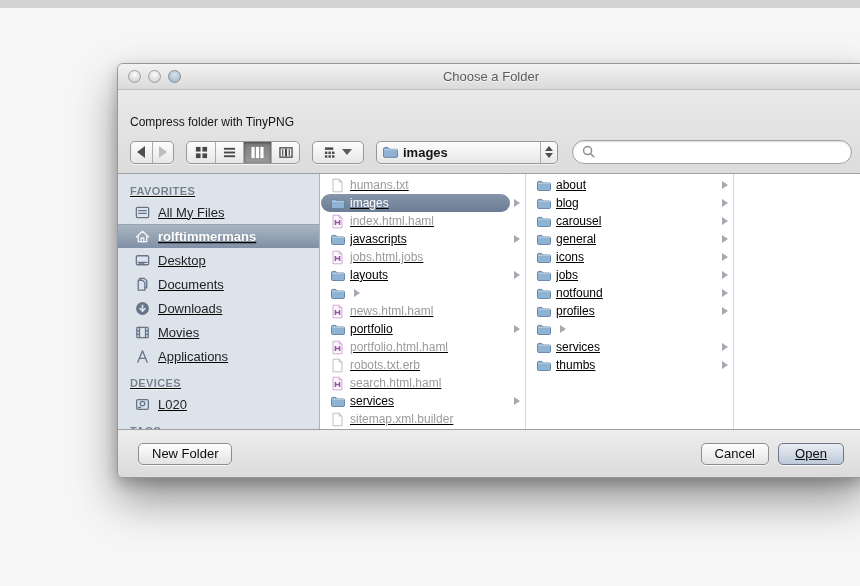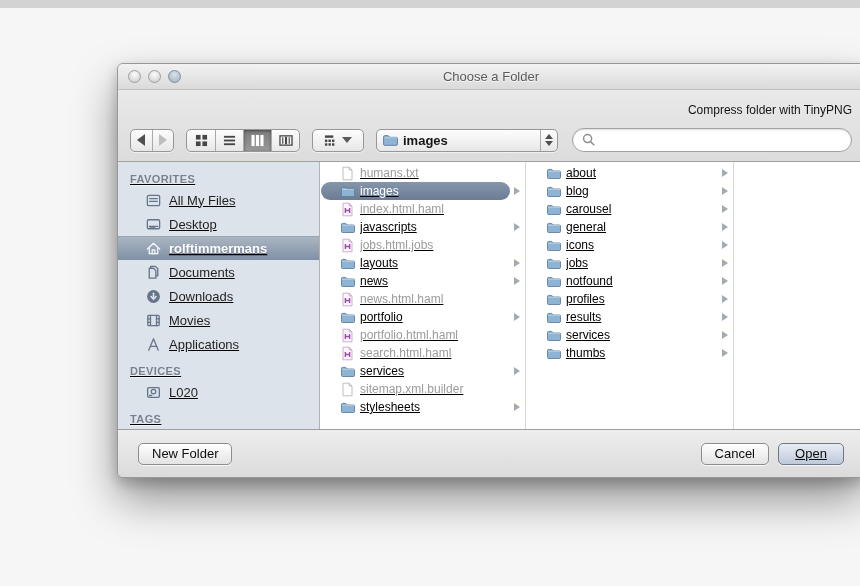--- a/index.html
+++ b/index.html
@@ -30,21 +30,21 @@
   .light { width:13px; height:13px; border-radius:50%; border:1px solid #9e9e9e;
     background:radial-gradient(circle at 50% 32%, #fcfcfc, #c9c9c9); }
   .light.zoom { background:radial-gradient(circle at 50% 32%, #d9e2ea, #9db1c2); border-color:#7f8f9d; }
   .title { font-size:13px; color:#5a5a5a; text-shadow:0 1px 0 rgba(255,255,255,.8); }
 
   
   .chrome {
     flex:0 0 auto; background:linear-gradient(#e9e9e9,#dcdcdc);
     border-bottom:1px solid #a0a0a0; padding:7px 12px 9px;
   }
-  .subtitle { text-align:right; font-size:12px; color:#141414; margin:6px 0 11px; }
+  .subtitle { text-align:left; font-size:12px; color:#141414; margin:18px 0 11px; }
   .toolbar { display:flex; align-items:center; height:24px; }
   .tb-group {
     display:flex; height:23px; border:1px solid #979797; border-radius:5px;
     background:linear-gradient(#fdfdfd,#e7e7e7); overflow:hidden;
     box-shadow:0 1px 0 rgba(255,255,255,.6);
   }
   .seg { display:flex; align-items:center; justify-content:center; }
   .seg + .seg { border-left:1px solid #ababab; }
   .nav-group { width:44px; } .nav-group .seg { flex:1; }
   .tri-back { width:0; height:0; border-top:6px solid transparent; border-bottom:6px solid transparent; border-right:8px solid #4f4f4f; }
@@ -77,33 +77,33 @@
   }
   .search svg { flex:0 0 auto; color:#8e8e8e; }
   .search input { flex:1; border:0; outline:0; background:transparent; font-size:13px; margin-left:5px;
     font-family:"Liberation Sans","DejaVu Sans",sans-serif; }
 
   
   .content { flex:1; display:flex; min-height:0; background:#000000; border-bottom:1px solid #9f9f9f;text-decoration:underline; }
   .sidebar { width:202px; flex:0 0 202px; background:#dde3ea; border-right:1px solid #b2b2b2; padding-top:2px; overflow:hidden; }
   .sb-header { font-size:11px; font-weight:700; color:#75818f; letter-spacing:.4px;
     padding:9px 0 3px 12px; text-shadow:0 1px 0 rgba(255,255,255,.55); }
-  .sb-item { height:24px; display:flex; align-items:center; padding-left:27px; gap:7px;
+  .sb-item { height:24px; display:flex; align-items:center; padding-left:16px; gap:7px;
     font-size:13px; color:#1f1f1f; cursor:default; }
   .sb-item .icn { width:17px; height:17px; color:#66758a; flex:0 0 auto; }
   .sb-item.selected {
     background:linear-gradient(#aab5c2,#8090a5); color:#fff; font-weight:700;
     border-top:1px solid #97a4b4; text-shadow:0 1px 1px rgba(0,0,0,.25);
   }
   .sb-item.selected .icn { color:#f2f6fa; }
 
   .browser { flex:1; display:flex; overflow:hidden; background:#fff; }
   .col { width:206px; flex:0 0 206px; border-right:1px solid #d6d6d6; padding-top:2px; overflow:hidden; }
   .col.second { width:208px; flex:0 0 208px; }
-  .row { height:18px; display:flex; align-items:center; padding:0 5px 0 20px;
+  .row { height:18px; display:flex; align-items:center; padding:0 5px 0 10px;
     font-size:12px; color:#000; position:relative; cursor:default; }
   .row > * { position:relative; z-index:1; }
   .row .fic { width:15px; height:15px; margin-right:5px; flex:0 0 auto; }
   .row .nm { flex:1; white-space:nowrap; overflow:hidden; }
   .row.dim .nm { color:#9b9b9b; }
   .row .arr { width:0; height:0; border-top:4px solid transparent; border-bottom:4px solid transparent;
     border-left:6px solid #a4aab1; margin-left:4px; flex:0 0 auto; }
   .row.sel::before { content:""; position:absolute; left:1px; right:15px; top:0; bottom:0;
     border-radius:9px; background:linear-gradient(#8595aa,#6b7c95); z-index:0; }
   .row.sel .nm { color:#fff; }
@@ -233,37 +233,37 @@
     <div class="sidebar">
         <div class="sb-header">FAVORITES</div>
         <div class="sb-item">
           <svg class="icn" viewBox="0 0 18 18" fill="none" stroke="currentColor" stroke-width="1.4" stroke-linejoin="round" stroke-linecap="round">
             <rect x="2.5" y="3.5" width="13" height="11" rx="1.6"></rect>
             <line x1="5" y1="7" x2="13" y2="7"></line>
             <line x1="5" y1="10" x2="13" y2="10"></line>
           </svg>
           <span class="sb-label">All My Files</span>
         </div>
+        <div class="sb-item selected">
+          <svg class="icn" viewBox="0 0 18 18" fill="none" stroke="currentColor" stroke-width="1.4" stroke-linejoin="round" stroke-linecap="round">
+            <path d="M2.5 9.5 L9 3.5 L15.5 9.5"></path>
+            <path d="M4.5 8.5 V14.5 H13.5 V8.5"></path>
+            <rect x="7.6" y="10.5" width="2.8" height="4"></rect>
+          </svg>
+          <span class="sb-label">rolftimmermans</span>
+        </div>
         <div class="sb-item">
           <svg class="icn" viewBox="0 0 18 18" fill="none" stroke="currentColor" stroke-width="1.4" stroke-linejoin="round" stroke-linecap="round">
             <rect x="2.5" y="4" width="13" height="9.5" rx="1.4"></rect>
             <line x1="4.5" y1="11" x2="13.5" y2="11"></line>
             <circle cx="6" cy="12.4" r="0.4" fill="currentColor"></circle>
             <circle cx="8" cy="12.4" r="0.4" fill="currentColor"></circle>
             <circle cx="10" cy="12.4" r="0.4" fill="currentColor"></circle>
           </svg>
           <span class="sb-label">Desktop</span>
-        </div>
-        <div class="sb-item selected">
-          <svg class="icn" viewBox="0 0 18 18" fill="none" stroke="currentColor" stroke-width="1.4" stroke-linejoin="round" stroke-linecap="round">
-            <path d="M2.5 9.5 L9 3.5 L15.5 9.5"></path>
-            <path d="M4.5 8.5 V14.5 H13.5 V8.5"></path>
-            <rect x="7.6" y="10.5" width="2.8" height="4"></rect>
-          </svg>
-          <span class="sb-label">rolftimmermans</span>
         </div>
         <div class="sb-item">
           <svg class="icn" viewBox="0 0 18 18" fill="none" stroke="currentColor" stroke-width="1.4" stroke-linejoin="round" stroke-linecap="round">
             <path d="M6 4.5 V2.5 H11 L13.5 5 V12.5 H11.5"></path>
             <path d="M4.5 4.5 H9 L11.5 7 V15 H4.5 Z"></path>
           </svg>
           <span class="sb-label">Documents</span>
         </div>
         <div class="sb-item">
           <svg class="icn" viewBox="0 0 18 18" fill="none" stroke="currentColor" stroke-width="1.4" stroke-linejoin="round" stroke-linecap="round">
@@ -350,21 +350,20 @@
               <path d="M2 5.4 H14" stroke="#b9d0e2" stroke-width="0.9"></path>
             </svg>
             <span class="nm">layouts</span>
             <span class="arr"></span>
           </div>
           <div class="row">
             <svg class="fic" viewBox="0 0 15 15">
               <path d="M1.5 4.6 Q1.5 3.4 2.6 3.4 H5.8 L7.3 5 H13.4 Q14.5 5 14.5 6.1 V11.4 Q14.5 12.5 13.4 12.5 H2.6 Q1.5 12.5 1.5 11.4 Z" fill="#8fb3d3" stroke="#61809e" stroke-width="0.9"></path>
               <path d="M2 5.4 H14" stroke="#b9d0e2" stroke-width="0.9"></path>
             </svg>
-            <span class="nm">news</span>
             <span class="arr"></span>
           </div>
           <div class="row dim">
             <svg class="fic" viewBox="0 0 15 15">
               <path d="M3 1.2 H9.2 L12 4 V13.8 H3 Z" fill="#fdf6fd" stroke="#c9a4ce" stroke-width="0.9"></path>
               <path d="M9.2 1.2 V4 H12" fill="none" stroke="#c9a4ce" stroke-width="0.9"></path>
               <path d="M5.4 6 V11 M9.6 6 V11 M5.4 8.5 H9.6" stroke="#9a4fa8" stroke-width="1.5" fill="none"></path>
             </svg>
             <span class="nm">news.html.haml</span>
           </div>
@@ -379,20 +378,27 @@
           <div class="row dim">
             <svg class="fic" viewBox="0 0 15 15">
               <path d="M3 1.2 H9.2 L12 4 V13.8 H3 Z" fill="#fdf6fd" stroke="#c9a4ce" stroke-width="0.9"></path>
               <path d="M9.2 1.2 V4 H12" fill="none" stroke="#c9a4ce" stroke-width="0.9"></path>
               <path d="M5.4 6 V11 M9.6 6 V11 M5.4 8.5 H9.6" stroke="#9a4fa8" stroke-width="1.5" fill="none"></path>
             </svg>
             <span class="nm">portfolio.html.haml</span>
           </div>
           <div class="row dim">
             <svg class="fic" viewBox="0 0 15 15">
+              <path d="M3 1.2 H9.2 L12 4 V13.8 H3 Z" fill="#ffffff" stroke="#b7b7b7" stroke-width="0.9"></path>
+              <path d="M9.2 1.2 V4 H12" fill="none" stroke="#b7b7b7" stroke-width="0.9"></path>
+            </svg>
+            <span class="nm">robots.txt.erb</span>
+          </div>
+          <div class="row dim">
+            <svg class="fic" viewBox="0 0 15 15">
               <path d="M3 1.2 H9.2 L12 4 V13.8 H3 Z" fill="#fdf6fd" stroke="#c9a4ce" stroke-width="0.9"></path>
               <path d="M9.2 1.2 V4 H12" fill="none" stroke="#c9a4ce" stroke-width="0.9"></path>
               <path d="M5.4 6 V11 M9.6 6 V11 M5.4 8.5 H9.6" stroke="#9a4fa8" stroke-width="1.5" fill="none"></path>
             </svg>
             <span class="nm">search.html.haml</span>
           </div>
           <div class="row">
             <svg class="fic" viewBox="0 0 15 15">
               <path d="M1.5 4.6 Q1.5 3.4 2.6 3.4 H5.8 L7.3 5 H13.4 Q14.5 5 14.5 6.1 V11.4 Q14.5 12.5 13.4 12.5 H2.6 Q1.5 12.5 1.5 11.4 Z" fill="#8fb3d3" stroke="#61809e" stroke-width="0.9"></path>
               <path d="M2 5.4 H14" stroke="#b9d0e2" stroke-width="0.9"></path>
@@ -479,21 +485,20 @@
               <path d="M2 5.4 H14" stroke="#b9d0e2" stroke-width="0.9"></path>
             </svg>
             <span class="nm">profiles</span>
             <span class="arr"></span>
           </div>
           <div class="row">
             <svg class="fic" viewBox="0 0 15 15">
               <path d="M1.5 4.6 Q1.5 3.4 2.6 3.4 H5.8 L7.3 5 H13.4 Q14.5 5 14.5 6.1 V11.4 Q14.5 12.5 13.4 12.5 H2.6 Q1.5 12.5 1.5 11.4 Z" fill="#8fb3d3" stroke="#61809e" stroke-width="0.9"></path>
               <path d="M2 5.4 H14" stroke="#b9d0e2" stroke-width="0.9"></path>
             </svg>
-            <span class="nm">results</span>
             <span class="arr"></span>
           </div>
           <div class="row">
             <svg class="fic" viewBox="0 0 15 15">
               <path d="M1.5 4.6 Q1.5 3.4 2.6 3.4 H5.8 L7.3 5 H13.4 Q14.5 5 14.5 6.1 V11.4 Q14.5 12.5 13.4 12.5 H2.6 Q1.5 12.5 1.5 11.4 Z" fill="#8fb3d3" stroke="#61809e" stroke-width="0.9"></path>
               <path d="M2 5.4 H14" stroke="#b9d0e2" stroke-width="0.9"></path>
             </svg>
             <span class="nm">services</span>
             <span class="arr"></span>
           </div>

